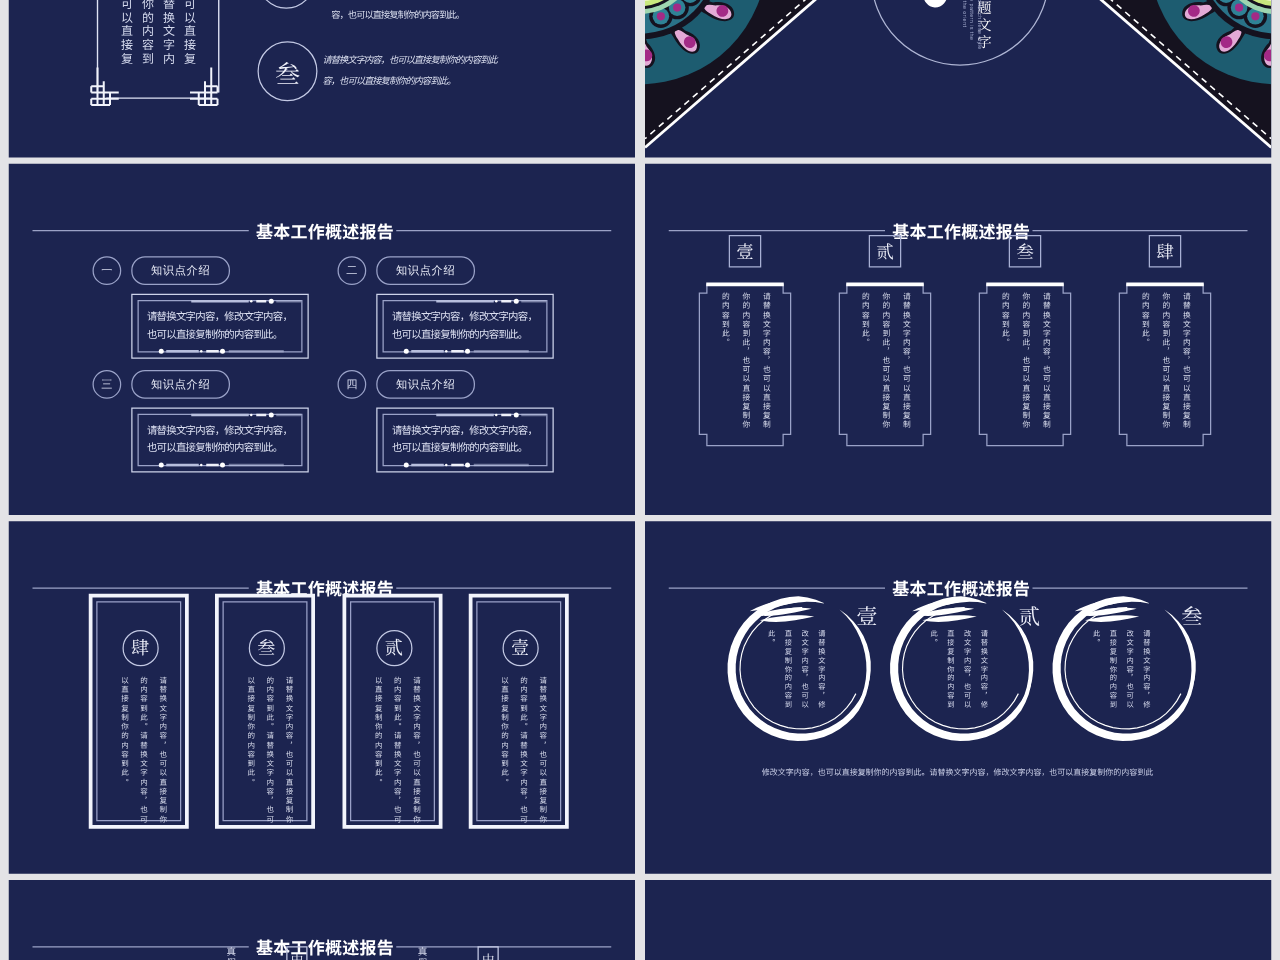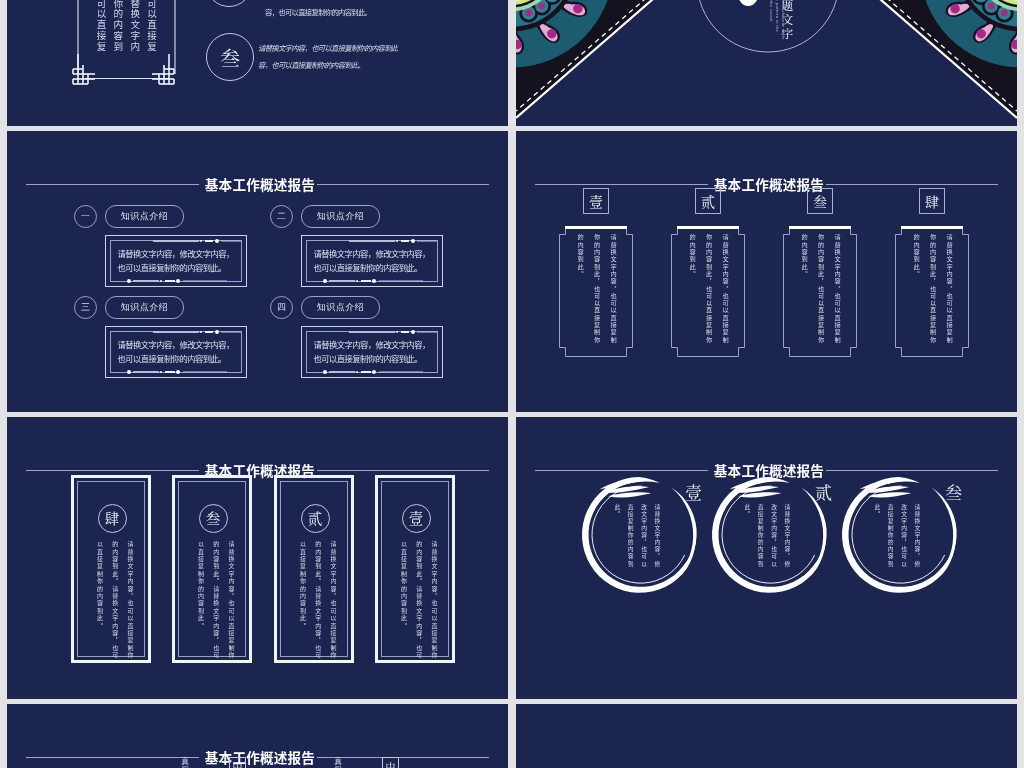--- a/index.html
+++ b/index.html
@@ -508,20 +508,21 @@
 
     <div class="enso" style="left:320px;top:56px;">
       <svg width="128" height="124" viewBox="0 0 124 120">
           <use href="#ensoG"></use>
         </svg>
       <div class="num">叁</div>
       <div class="vt">请替换文字内容，修改文字内容，也可以直接复制你的内容到此。</div>
     </div>
 
     <div class="foot" style="left:30px;top:194px;width:440px;">
+      <div>修改文字内容，也可以直接复制你的内容到此。请替换文字内容，修改文字内容，也可以直接复制你的内容到此</div>
     </div>
   </div>
 
   <div class="slide" id="s7">
     <div class="sttl">
       <div class="ln l"></div>
       <div class="tx">基本工作概述报告</div>
       <div class="ln r"></div>
     </div>
 

